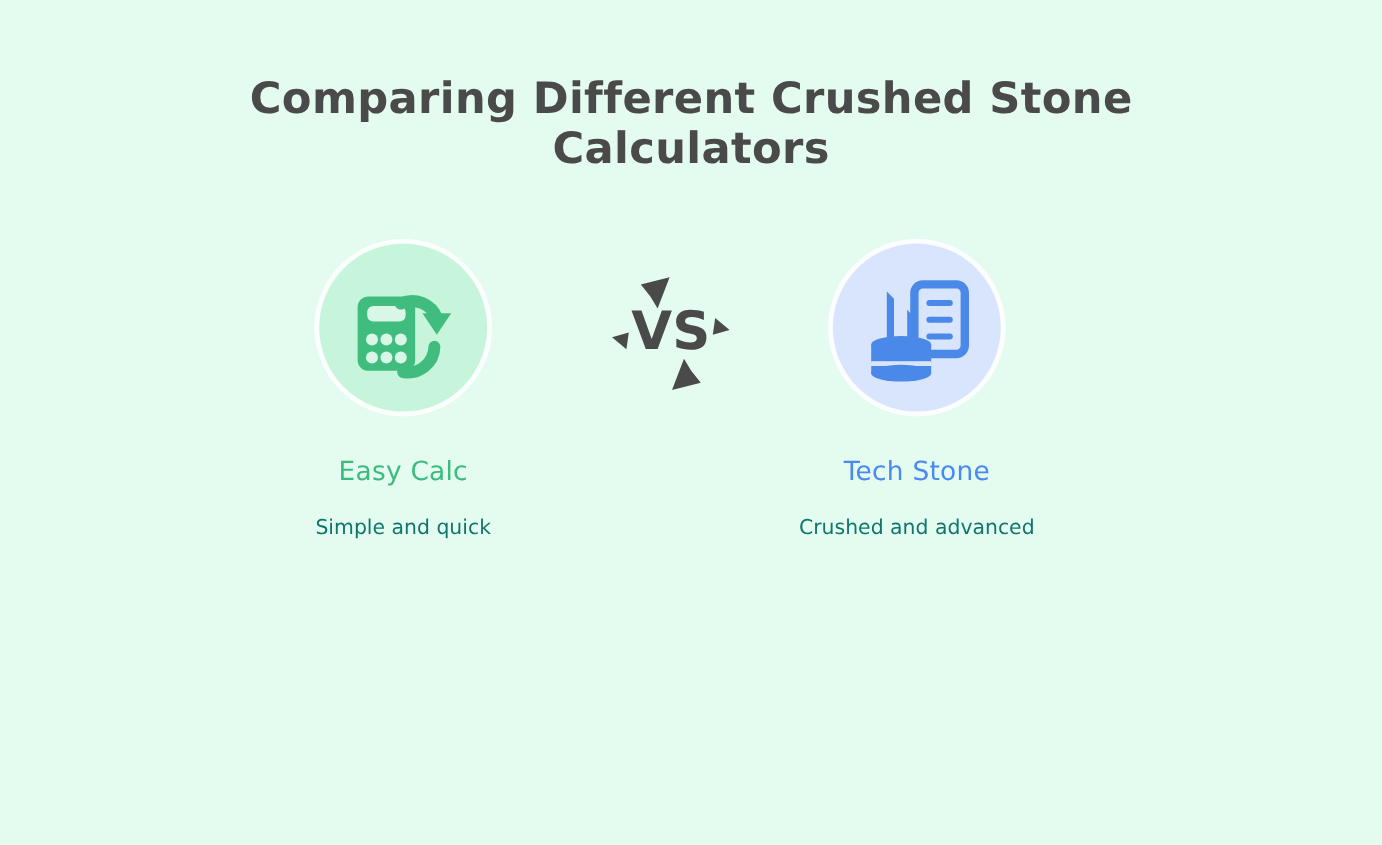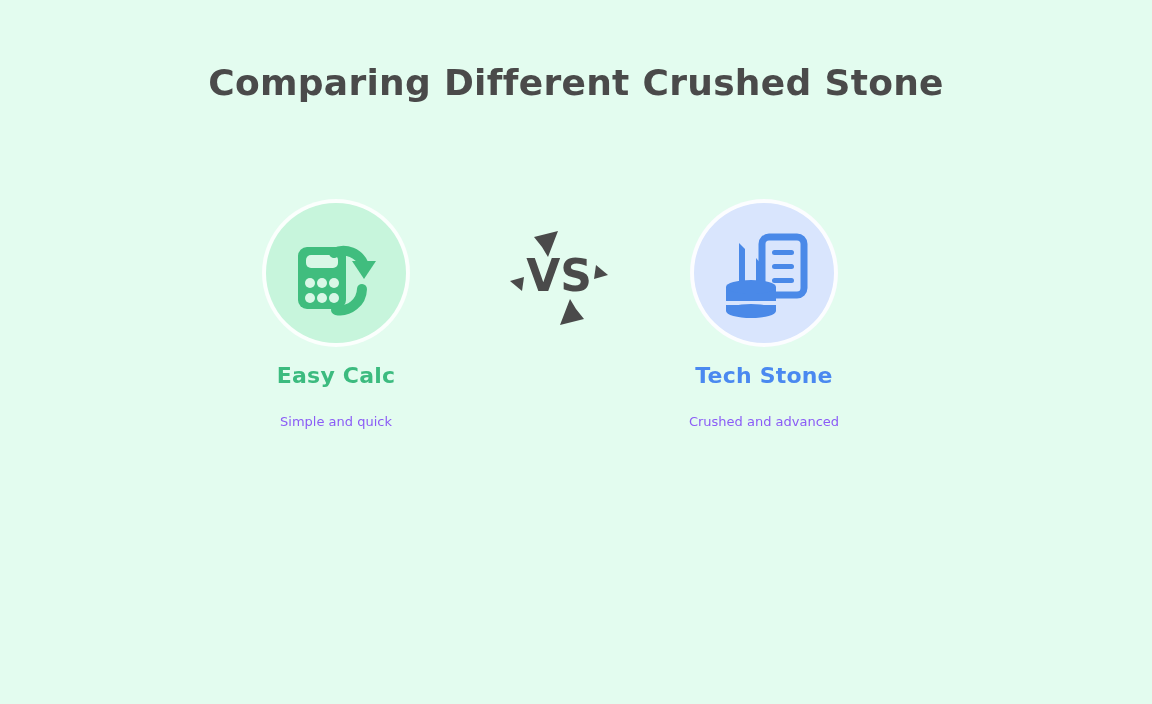--- a/index.html
+++ b/index.html
@@ -74,54 +74,55 @@
     background: #c7f5dc;
   }
   .icon-circle.blue {
     background: #d9e5fd;
   }
   .icon-circle svg {
     display: block;
   }
 
   .option-name {
-    margin-top: 16px;
+    margin-top: 34px;
     font-size: 22px;
-    font-weight: bold;
+    font-weight: normal;
     line-height: 26px;
     letter-spacing: 0.2px;
   }
   .name-green { color: #3cbb7f; }
   .name-blue  { color: #4a89f0; }
 
   .option-desc {
     margin-top: 22px;
-    font-size: 13px;
+    font-size: 17px;
     font-weight: normal;
     line-height: 22px;
-    color: #8b5cf6;
+    color: #0f766e;
   }
 
   
   .vs-badge {
     position: absolute;
     left: 504px;
     top: 24px;
     width: 110px;
     height: 110px;
   }
   .vs-badge svg { display: block; }
 </style>
 </head>
 <body style="background: rgb(227, 252, 239);">
 
 <div class="slide">
 
   <div class="title">
     <span class="title-line">Comparing Different Crushed Stone</span>
+    <span class="title-line">Calculators</span>
   </div>
 
   <div class="compare-row">
 
     <div class="option option-left">
       <div class="icon-circle green">
         <span>
           <svg width="92" height="92" viewBox="0 0 92 92" aria-hidden="true">
 
             <rect x="8" y="20" width="48" height="62" rx="9" ry="9" fill="#40bd7e"></rect>

